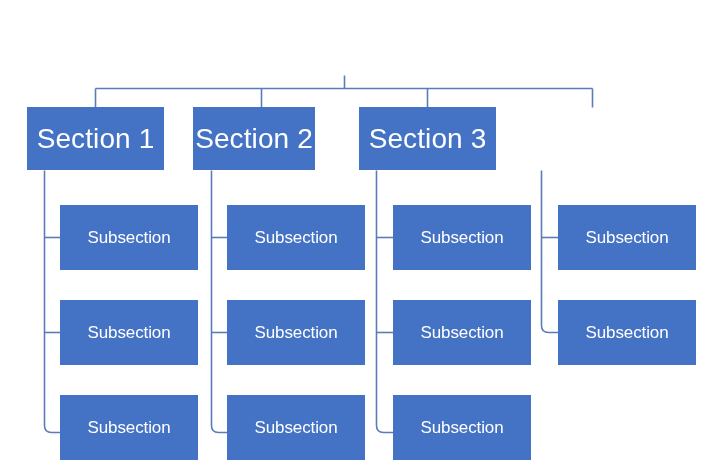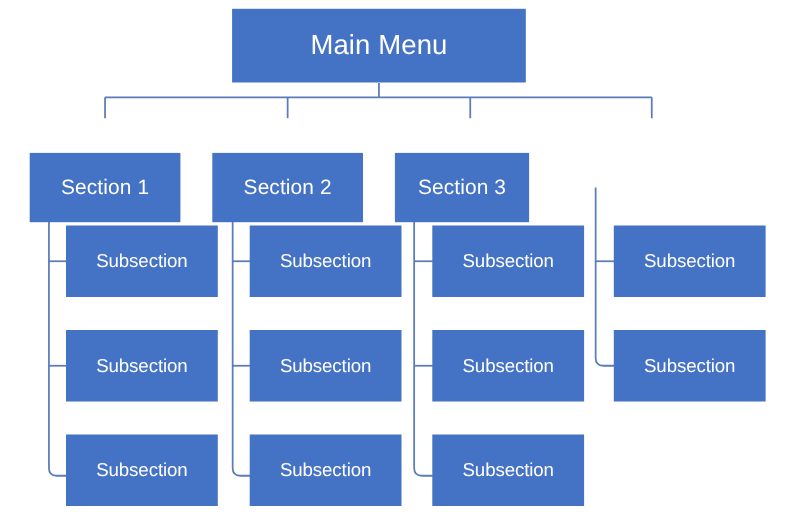--- a/index.html
+++ b/index.html
@@ -39,23 +39,22 @@
     background: #4472C4;
     line-height: 1.05;
     white-space: nowrap;
     overflow: hidden;
   }
   .node-root {
     font-size: 25px;
     letter-spacing: 0.1px;
   }
   .node-section {
-    font-size: 19px;
+    font-size: 28px;
     letter-spacing: 0.1px;
-    margin-top: 32px;
   }
   .node-sub {
     font-size: 17px;
     letter-spacing: -0.1px;
   }
 </style>
 </head>
 <body>
 
 <div id="diagram-canvas">
@@ -82,27 +81,26 @@
 
       <path d="M376.5,170.5 L376.5,425.5 Q376.5,432.5 383.5,432.5 L393.5,432.5"></path>
       <path d="M376.5,237.5 L393.5,237.5"></path>
       <path d="M376.5,332.5 L393.5,332.5"></path>
 
       <path d="M541.5,170.5 L541.5,325.5 Q541.5,332.5 548.5,332.5 L558.5,332.5"></path>
       <path d="M541.5,237.5 L558.5,237.5"></path>
     </g>
   </svg>
 
-  <div class="node node-root" style="left:211px; top:8px; width:267px; height:67px;">Main Menu</div>
 
   <div class="node node-section" style="left:27px; top:107px; width:137px; height:63px;">Section 1</div>
 
-  <div class="node node-section" style="left:193px; top:107px; width:137px; height:63px;">Section 2</div>
+  <div class="node node-section" style="left:193px; top:107px; width:122px; height:63px;">Section 2</div>
 
-  <div class="node node-section" style="left:359px; top:107px; width:122px; height:63px;">Section 3</div>
+  <div class="node node-section" style="left:359px; top:107px; width:137px; height:63px;">Section 3</div>
 
 
   <div class="node node-sub" style="left:60px; top:205px; width:138px; height:65px;">Subsection</div>
 
   <div class="node node-sub" style="left:60px; top:300px; width:138px; height:65px;">Subsection</div>
 
   <div class="node node-sub" style="left:60px; top:395px; width:138px; height:65px;">Subsection</div>
 
   <div class="node node-sub" style="left:227px; top:205px; width:138px; height:65px;">Subsection</div>
 

